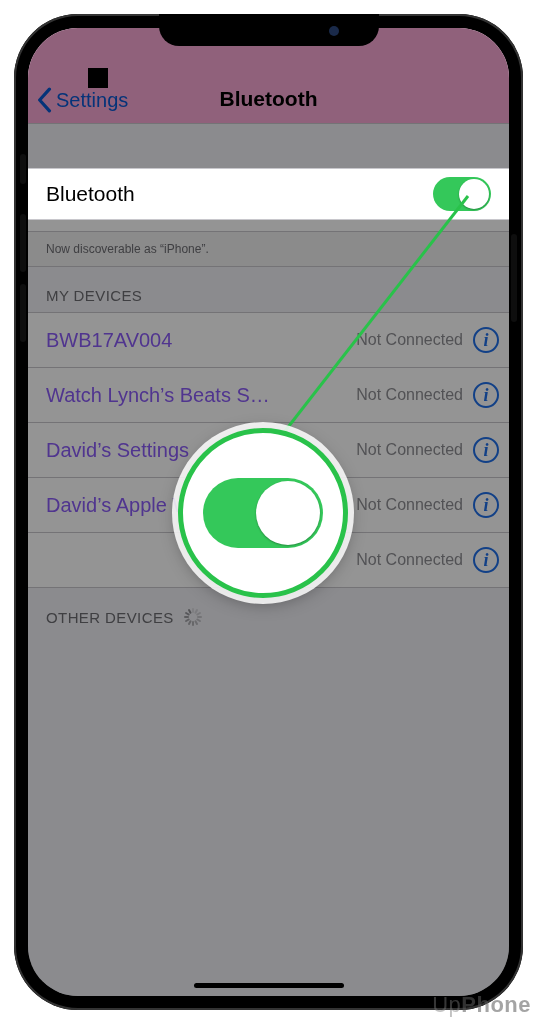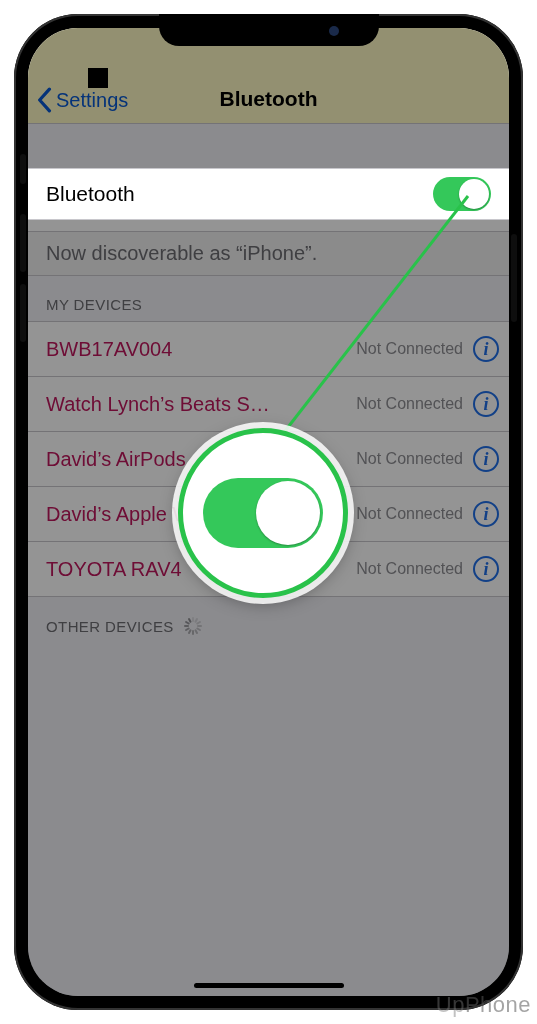--- a/index.html
+++ b/index.html
@@ -58,21 +58,21 @@
     bottom: 8px; left: 50%; transform: translateX(-50%);
     width: 150px; height: 5px; border-radius: 3px;
     background: #000; z-index: 200;
   }
 
   
   .navbar {
     position: relative;
     height: 96px;
     padding-top: 40px;
-    background: #fef9c3;
+    background: #f9a8d4;
     border-bottom: 1px solid #c8c7cc;
   }
   .nav-back {
     position: absolute; left: 8px; bottom: 10px;
     display: flex; align-items: center;
     color: #0a59d0; font-size: 20px;
   }
   .nav-back svg { width: 16px; height: 26px; margin-right: 4px; }
   .nav-title {
     position: absolute; left: 0; right: 0; bottom: 12px;
@@ -90,21 +90,21 @@
     background: #fff;
     border-top: 1px solid #c8c7cc;
     border-bottom: 1px solid #c8c7cc;
     padding: 14px 18px;
     display: flex; align-items: center; justify-content: space-between;
     font-size: 21px; color: #000;
   }
   .cell + .cell { border-top: none; }
   .cell.sub {
     background: #efeff0;
-    color: #6d6d72; font-size: 20px;
+    color: #6d6d72; font-size: 12px;
     border-top: none;
     padding: 10px 18px;
   }
   .group-header {
     padding: 20px 18px 8px;
     color: #6d6d72; font-size: 15px; letter-spacing: 0.4px;
     display: flex; align-items: center; gap: 10px;
   }
 
   .toggle {
@@ -118,21 +118,21 @@
   }
 
   .device-row {
     background: #fff;
     border-bottom: 1px solid #c8c7cc;
     padding: 14px 10px 14px 18px;
     display: flex; align-items: center;
     font-size: 20px;
   }
   .device-row:first-of-type { border-top: 1px solid #c8c7cc; }
-  .device-name { flex: 0 0 auto; color: #be185d; max-width: 235px; white-space: nowrap; overflow: hidden; text-overflow: ellipsis; }
+  .device-name { flex: 0 0 auto; color: #8b5cf6; max-width: 235px; white-space: nowrap; overflow: hidden; text-overflow: ellipsis; }
   .device-status { margin-left: auto; color: #8e8e93; font-size: 16px; white-space: nowrap; }
   .info-icon {
     margin-left: 10px; flex-shrink: 0;
     width: 26px; height: 26px; border: 2px solid #1f6fe8; border-radius: 50%;
     display: flex; align-items: center; justify-content: center;
     color: #1f6fe8; font-style: italic; font-family: Georgia, serif;
     font-size: 18px; font-weight: 600;
   }
 
   .spinner {
@@ -187,21 +187,21 @@
     right: 6px; bottom: 6px;
     z-index: 300;
     text-align: right;
     font-family: Arial, sans-serif;
     pointer-events:none;
   }
   .wm1 {
     font-size: 22px; font-weight: 300; color: rgba(120,120,120,0.45);
     letter-spacing: 0.5px;
   }
-  .wm1 b { font-weight: 400; color: rgba(90,90,90,0.55); }
+  .wm1 b { font-weight: 700; color: rgba(90,90,90,0.55); }
   .wm2 {
     font-size: 18px; font-style: italic; font-weight: 800;
     color: transparent;
     -webkit-text-stroke: 1px rgba(120,120,120,0.55);
     letter-spacing: 0.5px;
   }
 </style>
 </head>
 <body>
 
@@ -239,31 +239,30 @@
           <span class="device-name">BWB17AV004</span>
           <span class="device-status">Not Connected</span>
           <span class="info-icon">i</span>
         </div>
         <div class="device-row">
           <span class="device-name">Watch Lynch’s Beats S…</span>
           <span class="device-status">Not Connected</span>
           <span class="info-icon">i</span>
         </div>
         <div class="device-row">
-          <span class="device-name">David’s AirPods</span>
+          <span class="device-name">David’s Settings</span>
           <span class="device-status">Not Connected</span>
           <span class="info-icon">i</span>
         </div>
         <div class="device-row">
           <span class="device-name">David’s Apple Watch</span>
           <span class="device-status">Not Connected</span>
           <span class="info-icon">i</span>
         </div>
         <div class="device-row">
-          <span class="device-name">TOYOTA RAV4</span>
           <span class="device-status">Not Connected</span>
           <span class="info-icon">i</span>
         </div>
       </div>
 
     <div class="group-header">
       <span>OTHER DEVICES</span>
       <span class="spinner" id="spinner">
           <span style="transform: rotate(0deg); opacity: 0.2;"></span>
           <span style="transform: rotate(30deg); opacity: 0.27;"></span>

